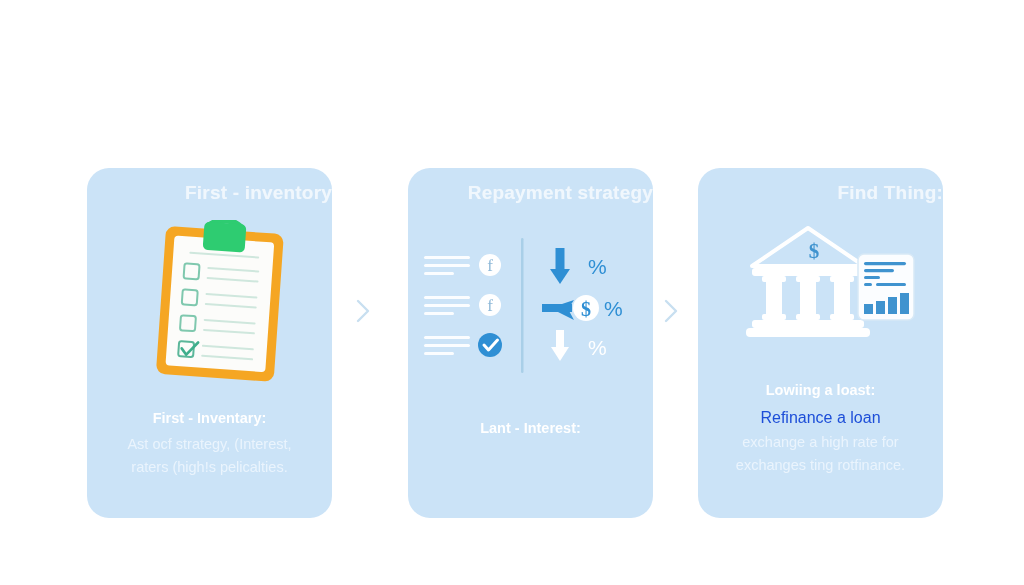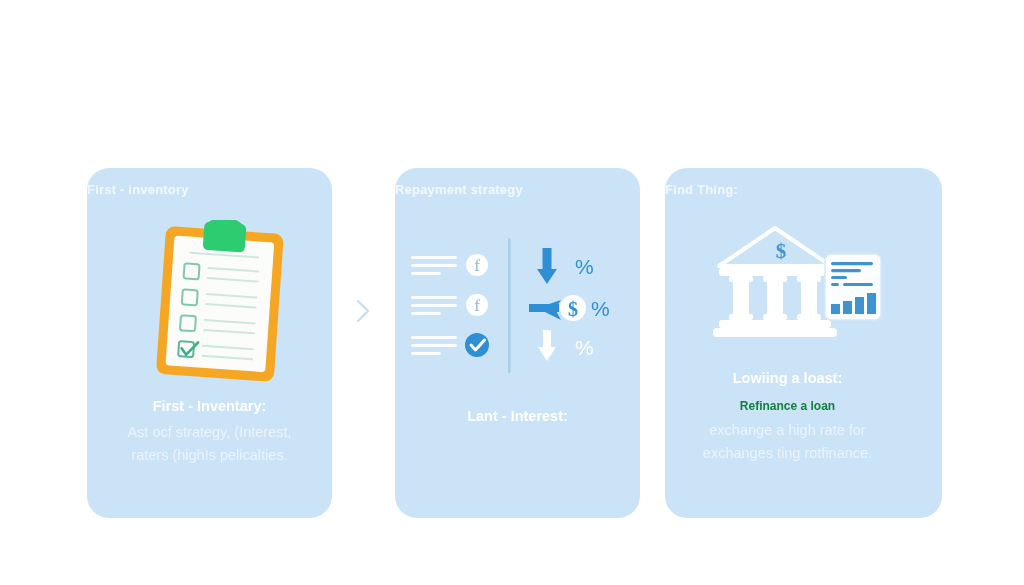--- a/index.html
+++ b/index.html
@@ -24,60 +24,61 @@
   
   .card {
     position: absolute;
     top: 168px;
     width: 245px;
     height: 350px;
     background: #cbe3f7;
     border-radius: 22px;
   }
   #card-1 { left: 87px; }
-  #card-2 { left: 395px; }
-  #card-3 { left: 665px; padding-left: 32px; }
+  #card-2 { left: 408px; }
+  #card-3 { left: 698px; }
 
   .card-title {
     position: absolute;
     top: 14px;
     left: 0;
     width: 100%;
-    text-align: left;
+    text-align: right;
     color: #f0f7fd;
-    font-size: 13px;
+    font-size: 19px;
     font-weight: bold;
     letter-spacing: 0.2px;
     text-shadow: 0 0 1px rgba(255,255,255,.35);
   }
 
   .card-body {
     position: absolute;
     left: 12px;
     width: 221px;
     text-align: center;
   }
   .body-heading {
     color: #ffffff;
     font-size: 14.5px;
     font-weight: bold;
     line-height: 20px;
     margin-bottom: 5px;
+    margin-top: 12px;
   }
   .body-line {
     color: #eaf4fd;
     font-size: 14.5px;
     line-height: 23px;
     font-weight: 400;
   }
   #card-1 .card-body { top: 228px; }
   #card-2 .card-body { top: 238px; }
   #card-3 .card-body { top: 200px; }
   #card-3 .body-heading { font-size: 14.5px; }
-  #card-3 .body-line.strong { color:#15803d; font-weight: 700; font-size:12px; line-height:26px;}
+  #card-3 .body-line.strong { color:#1d4ed8; font-weight: 400; font-size:16px; line-height:26px;}
 
   
   .chevron {
     position: absolute;
     top: 296px;
     width: 26px;
     height: 30px;
   }
   #chevron-1 { left: 350px; }
   #chevron-2 { left: 658px; }

